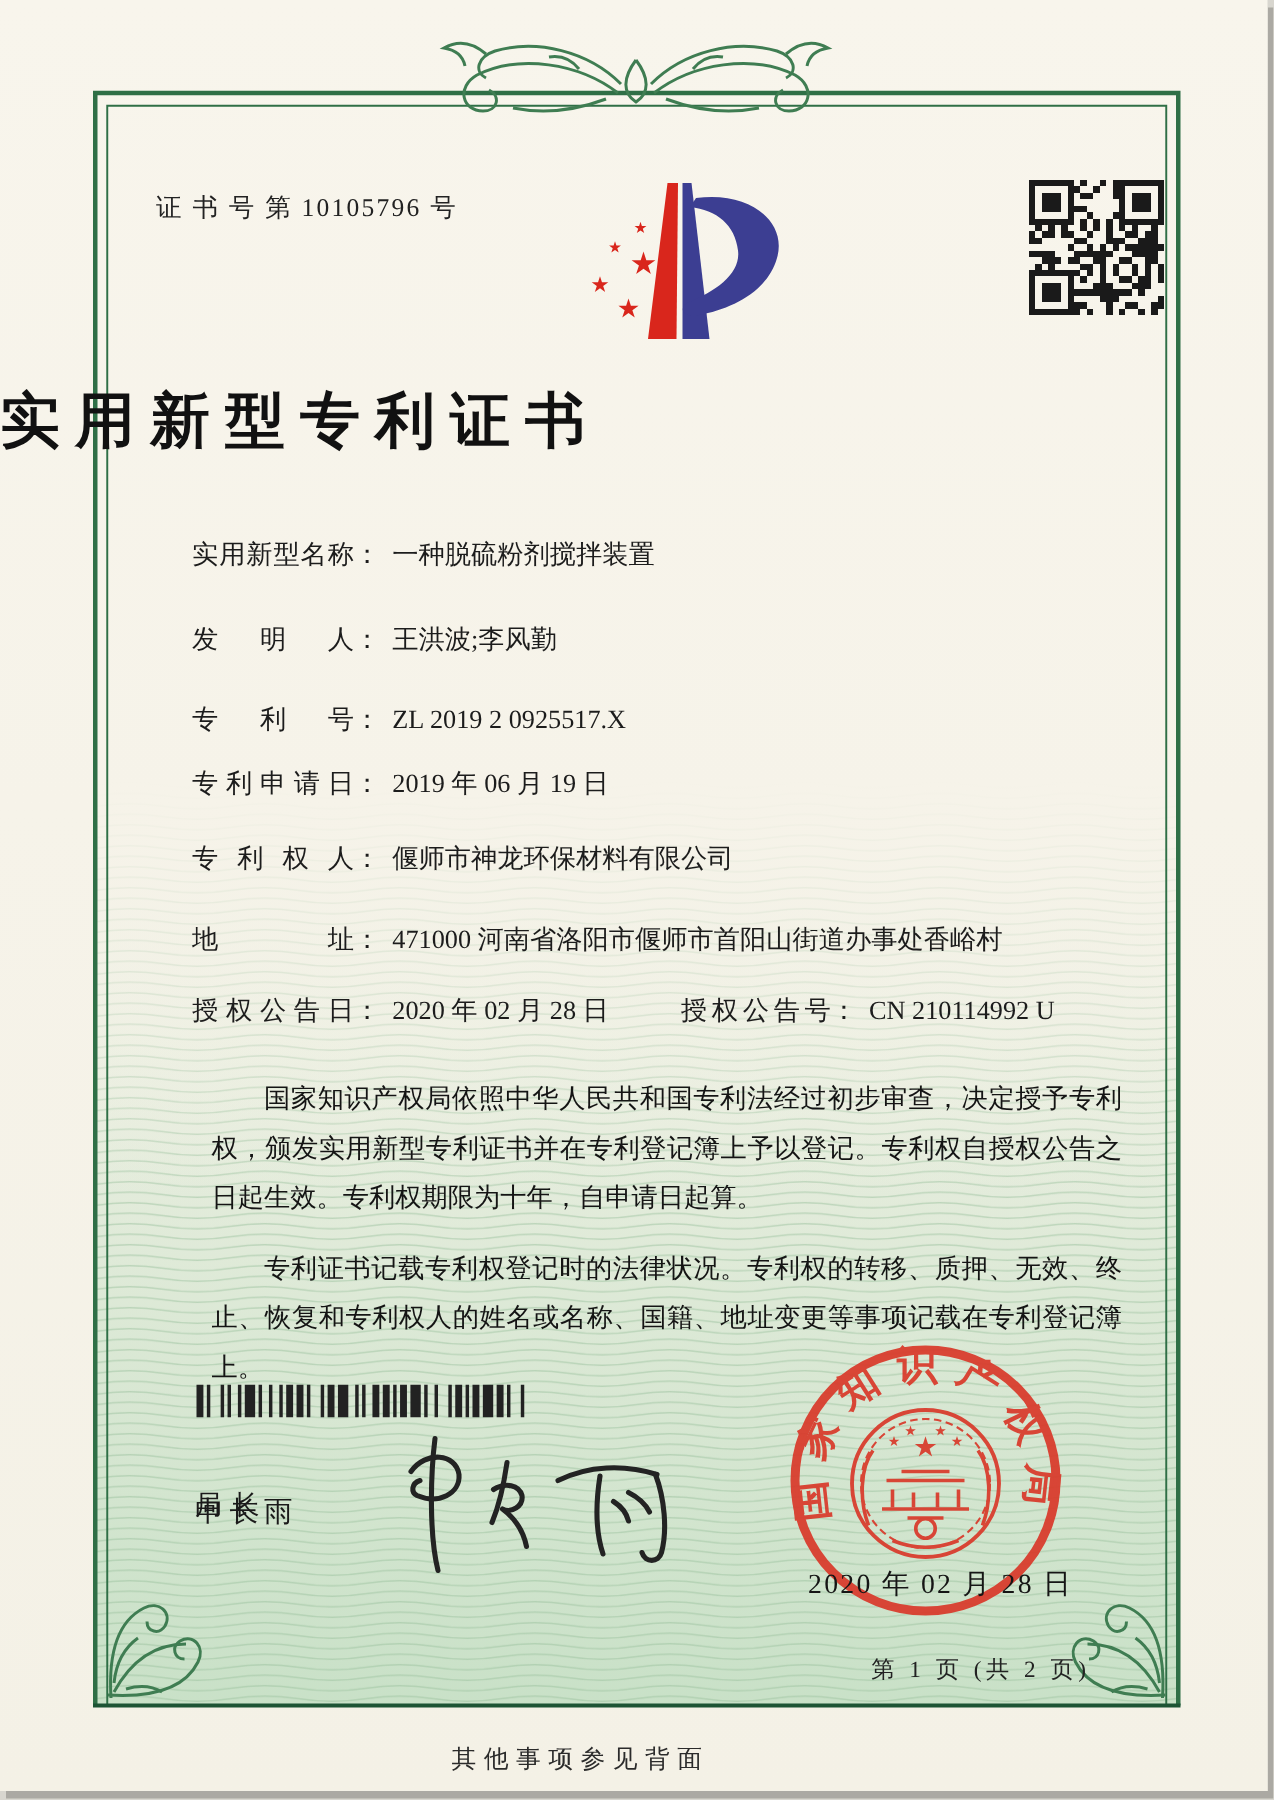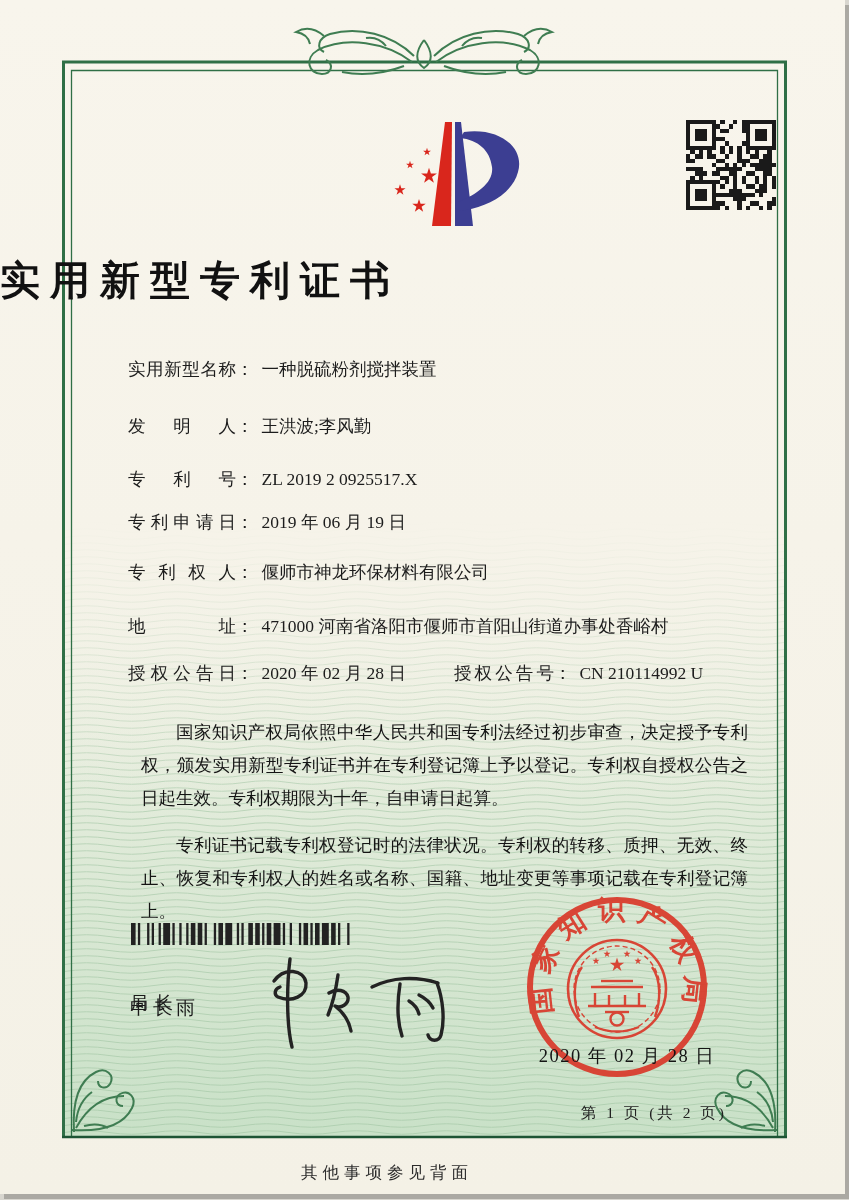--- a/index.html
+++ b/index.html
@@ -88,20 +88,21 @@
     <line x1="62" y1="1137" x2="787" y2="1137" stroke="#1d5434" stroke-width="2.6"></line>
 
     <use href="#tfh" transform="translate(420,62)"></use>
     <use href="#tfh" transform="translate(428,62) scale(-1,1)"></use>
     <path d="M424 40 C 415 52 415 62 424 68 C 433 62 433 52 424 40" fill="none" stroke="#3f7d52" stroke-width="2"></path>
 
     <use href="#corner" transform="translate(70,1134)"></use>
     <use href="#corner" transform="translate(779,1134) scale(-1,1)"></use>
   </svg>
 
+  <div class="abs certno">证 书 号 第 10105796 号</div>
 
   <svg class="abs logo" width="170" height="125" viewBox="0 0 170 125">
     <polygon points="73,10 80,10 79,114 60,114" fill="#d9261c"></polygon>
     <polygon points="83,10 89,10 101,114 83,114" fill="#3c3e92"></polygon>
     <path d="M92 20 C 128 15 153 36 146 60 C 140 82 116 94 94 98 C 84 100 80 94 86 90 C 106 82 122 70 120 55 C 118 38 106 28 88 26 Z" fill="#3c3e92"></path>
     <g fill="#d9261c">
       <use href="#star" x="-5" y="-5" width="10" height="10" transform="translate(55,40)"></use>
       <use href="#star" x="-5" y="-5" width="10" height="10" transform="translate(38,53)"></use>
       <use href="#star" x="-10" y="-10" width="20" height="20" transform="translate(57,64)"></use>
       <use href="#star" x="-7" y="-7" width="14" height="14" transform="translate(28,78)"></use>

